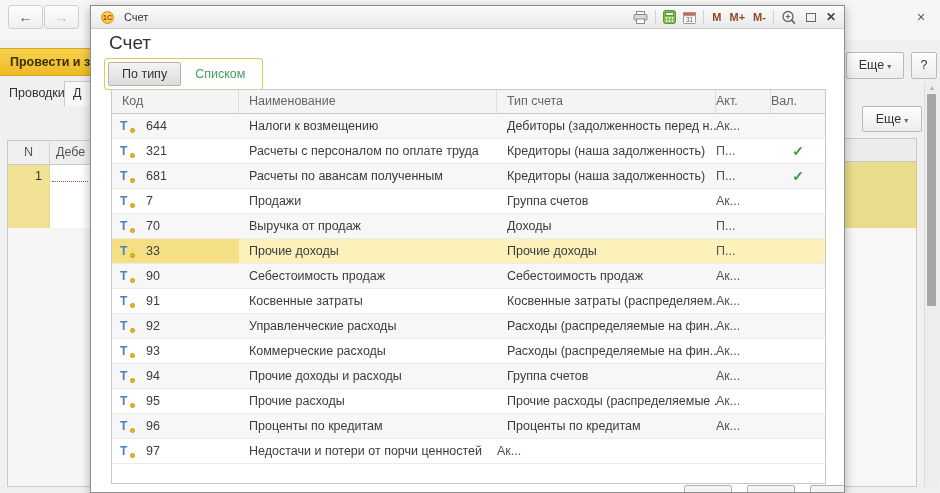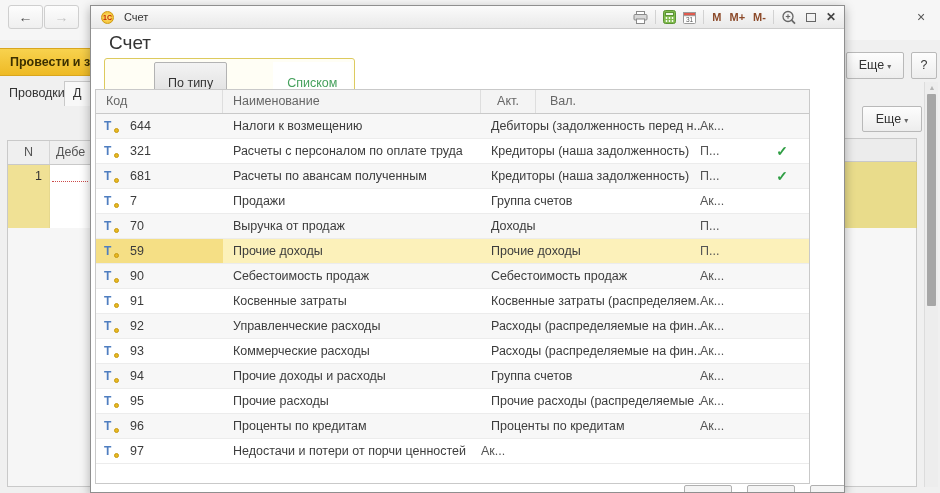--- a/index.html
+++ b/index.html
@@ -65,32 +65,32 @@
   .tb-ic { margin-left: 7px; display: inline-flex; align-items: center; }
   .tb-sep { margin-left: 7px; width: 1px; height: 14px; background: #d2d2d2; }
   .mem { margin-left: 8px; font-size: 11px; font-weight: bold; color: #8c4a2a; }
   .maxbox { margin-left: 9px; width: 10px; height: 9px; border: 1px solid #666; }
   .closex { margin-left: 10px; font-size: 12px; color: #444; font-weight: bold; }
 
   .heading { position: absolute; left: 18px; top: 26px; font-size: 19px; color: #333; }
 
   .switcher { position: absolute; left: 13px; top: 52px; display: inline-flex; padding: 3px;
               border: 1px solid #ddca5e; border-radius: 3px; background: #fffef5; }
-  .sw-btn { padding: 13px 13px; font-size: 12.5px; margin-left: 46px; }
+  .sw-btn { padding: 4px 13px; font-size: 12.5px; }
   .sw-active { background: linear-gradient(#f3f3f3, #dcdcdc); border: 1px solid #b3b3b3; border-radius: 2px; color: #333; }
   .sw-inactive { background: #fff; color: #45a05c; border: 1px solid transparent; }
 
-  .acc-table { position: absolute; left: 4px; top: 83px; width: 715px; height: 395px;
+  .acc-table { position: absolute; left: 20px; top: 83px; width: 715px; height: 395px;
                border: 1px solid #c9c9c9; background: #fff; overflow: hidden; }
   .t-head { display: flex; height: 24px; background: #f4f4f4; border-bottom: 1px solid #c9c9c9; color: #666; }
   .t-head .hc { line-height: 23px; padding-left: 10px; border-right: 1px solid #dedede; white-space: nowrap; overflow: hidden; }
   .t-head .hc:last-child { border-right: none; }
   .c-code { width: 127px; } .c-name { width: 258px; } .c-type { width: 219px; }
   .c-act { width: 55px; } .c-val { width: 54px; }
-  .t-head .c-act, .t-head .c-val { padding-left: 0; text-align: center; }
+  .t-head .c-act, .t-head .c-val { padding-left: 0; }
 
   .t-row { display: flex; height: 25px; border-bottom: 1px solid #ececec; background: #fff; color: #3c3c3c; }
   .t-row.alt { background: #f7f7f7; }
   .t-row.selected { background: #fcf1ba; }
   .t-row.selected .cell.c-code { background: #f5df85; }
   .cell { line-height: 24px; white-space: nowrap; overflow: hidden; }
   .cell.c-code { padding-left: 8px; display: flex; align-items: center; }
   .cell.c-name, .cell.c-type { padding-left: 10px; }
   .cell.c-act { color: #555; }
   .cell.c-val { text-align: center; }
@@ -203,20 +203,21 @@
 
     <div class="switcher">
       <div class="sw-btn sw-active">По типу</div>
       <div class="sw-btn sw-inactive">Списком</div>
     </div>
 
     <div class="acc-table">
       <div class="t-head">
         <div class="hc c-code">Код</div>
         <div class="hc c-name">Наименование</div>
+        <div class="hc c-type">Тип счета</div>
         <div class="hc c-act">Акт.</div>
         <div class="hc c-val">Вал.</div>
       </div>
       <div id="tbody">
           <div class="t-row alt">
     <div class="cell c-code">
       <span class="ticon"><span class="tg">Т</span><span class="dot"></span></span>
       <span class="codeval">644</span>
     </div>
     <div class="cell c-name">Налоги к возмещению</div>
@@ -270,21 +271,21 @@
     <div class="cell c-name">Выручка от продаж</div>
     <div class="cell c-type">Доходы</div>
     <div class="cell c-act">П...</div>
     <div class="cell c-val">
       <span class="check" style="visibility: hidden;"></span>
     </div>
   </div>
           <div class="t-row selected">
     <div class="cell c-code">
       <span class="ticon"><span class="tg">Т</span><span class="dot"></span></span>
-      <span class="codeval">59</span>
+      <span class="codeval">33</span>
     </div>
     <div class="cell c-name">Прочие доходы</div>
     <div class="cell c-type">Прочие доходы</div>
     <div class="cell c-act">П...</div>
     <div class="cell c-val">
       <span class="check" style="visibility: hidden;"></span>
     </div>
   </div>
           <div class="t-row alt">
     <div class="cell c-code">

